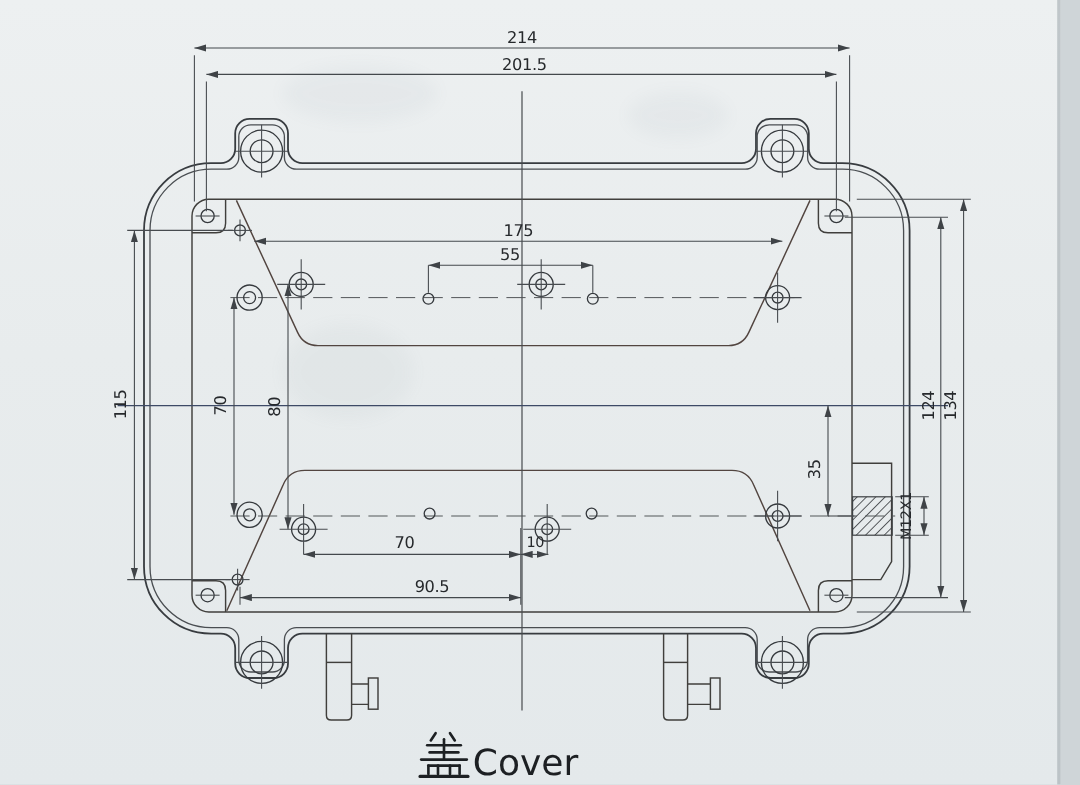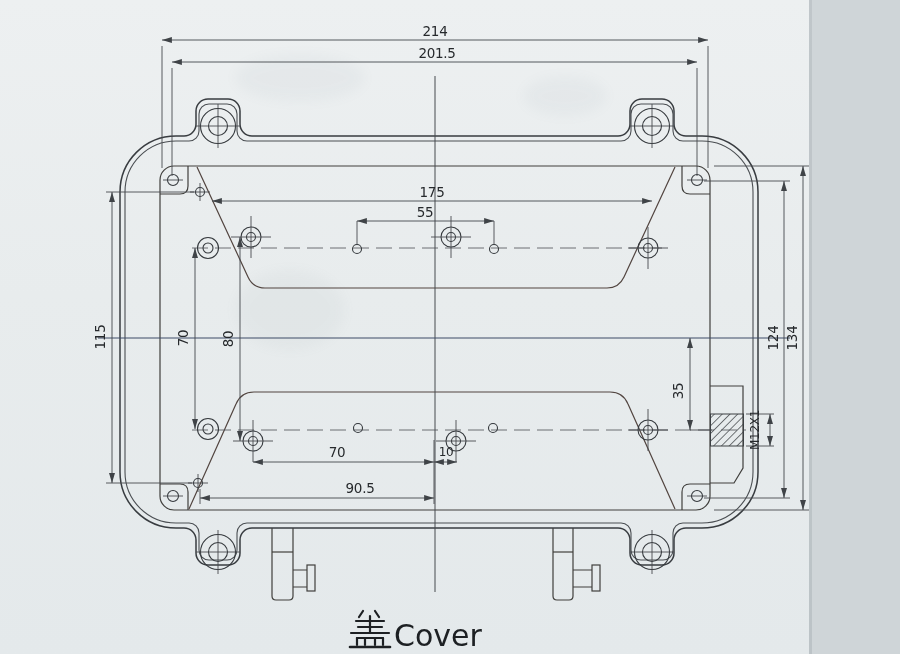--- a/index.html
+++ b/index.html
@@ -1,18 +1,18 @@
 <!DOCTYPE html>
 <html><head>
 <meta charset="utf-8">
 <style>
   html,body{margin:0;padding:0;background:#cfd5d8;}
-  .stage{position:relative;width:796px;height:654px;overflow:hidden;
+  .stage{position:relative;width:884px;height:654px;overflow:hidden;
          background:linear-gradient(180deg,#edf0f1 0%,#e8eced 45%,#e4e9eb 100%);
-         font-family:"DejaVu Sans", sans-serif;padding-left:16px;}
+         font-family:"DejaVu Sans", sans-serif;}
   .stage::after{content:"";position:absolute;top:0;right:0;width:3px;height:100%;
          background:#9aa4a9;opacity:.55;}
   svg{position:absolute;left:0;top:0;}
   .outline{fill:none;stroke:#383c40;stroke-width:1.5;}
   .outline2{fill:none;stroke:#4a4e52;stroke-width:1.1;}
   .cavity{fill:none;stroke:#403f3c;stroke-width:1.2;}
   .band{fill:none;stroke:#524540;stroke-width:1.2;}
   .thin{fill:none;stroke:#474b4f;stroke-width:0.9;}
   .dimline{fill:none;stroke:#43484c;stroke-width:0.9;}
   .hole{fill:none;stroke:#35393d;stroke-width:1.1;}

